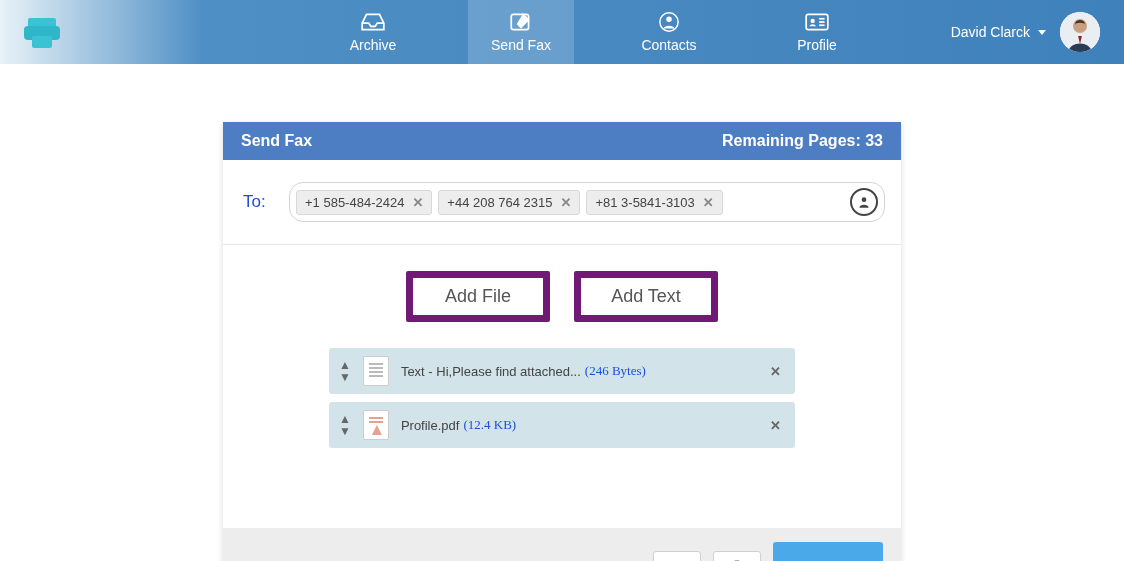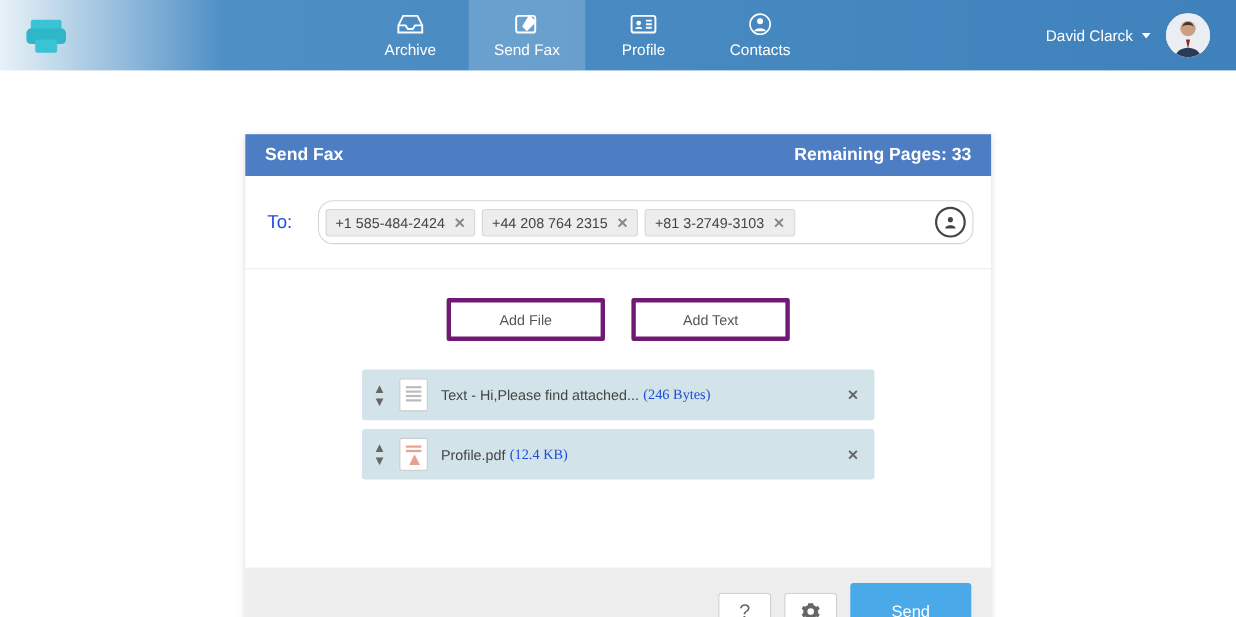--- a/index.html
+++ b/index.html
@@ -19,20 +19,21 @@
     }
     .logo {
       display: flex;
       align-items: center;
       width: 70px;
     }
     .nav {
       display: flex;
       align-items: stretch;
       margin-left: 230px;
+      gap: 42px;
     }
     .nav-item {
       width: 106px;
       display: flex;
       flex-direction: column;
       align-items: center;
       justify-content: center;
       color: #fff;
       font-size: 14px;
       cursor: pointer;
@@ -145,23 +146,23 @@
     .add-buttons {
       display: flex;
       justify-content: center;
       gap: 24px;
       margin-bottom: 26px;
     }
     .btn-outline {
       width: 144px;
       padding: 8px 0;
       text-align: center;
-      border: 4px solid #701a75;
-      background: #fff;
-      font-size: 13px;
+      border: 7px solid #701a75;
+      background: #fff;
+      font-size: 18px;
       color: #555;
       cursor: pointer;
       border-radius: 2px;
     }
     .attachment-list {
       width: 466px;
       margin: 0 auto;
       display: flex;
       flex-direction: column;
       gap: 8px;
@@ -276,37 +277,37 @@
       <span>Archive</span>
     </div>
     <div class="nav-item active">
       <svg viewBox="0 0 24 20" fill="none" stroke="#fff" stroke-width="1.6">
         <rect x="3" y="3" width="16" height="14" rx="2"></rect>
         <path d="M14 2 L20 8 L12 16 L8 12 Z" fill="#fff" stroke="none"></path>
       </svg>
       <span>Send Fax</span>
     </div>
     <div class="nav-item">
+      <svg viewBox="0 0 24 24" fill="none" stroke="#fff" stroke-width="1.6">
+        <circle cx="12" cy="12" r="10"></circle>
+        <circle cx="12" cy="9" r="3" fill="#fff" stroke="none"></circle>
+        <path d="M6 19 C7 15 17 15 18 19" fill="#fff" stroke="none"></path>
+      </svg>
+      <span>Contacts</span>
+    </div>
+    <div class="nav-item">
       <svg viewBox="0 0 24 20" fill="none" stroke="#fff" stroke-width="1.6">
         <rect x="2" y="3" width="20" height="14" rx="2"></rect>
         <circle cx="8" cy="9" r="2" fill="#fff" stroke="none"></circle>
         <path d="M5 14 C5.5 11.5 10.5 11.5 11 14" fill="#fff" stroke="none"></path>
         <line x1="14" y1="7" x2="19" y2="7"></line>
         <line x1="14" y1="10" x2="19" y2="10"></line>
         <line x1="14" y1="13" x2="19" y2="13"></line>
       </svg>
       <span>Profile</span>
-    </div>
-    <div class="nav-item">
-      <svg viewBox="0 0 24 24" fill="none" stroke="#fff" stroke-width="1.6">
-        <circle cx="12" cy="12" r="10"></circle>
-        <circle cx="12" cy="9" r="3" fill="#fff" stroke="none"></circle>
-        <path d="M6 19 C7 15 17 15 18 19" fill="#fff" stroke="none"></path>
-      </svg>
-      <span>Contacts</span>
     </div>
   </div>
   <div class="spacer"></div>
   <div class="user-area">
     <div class="user-name">
       <span>David Clarck</span>
       <span class="dropdown-caret"></span>
     </div>
     <div class="avatar">
       <svg width="40" height="40" viewBox="0 0 40 40">
@@ -334,21 +335,21 @@
     <div class="to-field">
       <div class="chip">
         <span>+1 585-484-2424</span>
         <span class="x">✕</span>
       </div>
       <div class="chip">
         <span>+44 208 764 2315</span>
         <span class="x">✕</span>
       </div>
       <div class="chip">
-        <span>+81 3-2749-3103</span>
+        <span>+81 3-5841-3103</span>
         <span class="x">✕</span>
       </div>
       <div class="contact-btn">
         <svg viewBox="0 0 24 24">
           <circle cx="12" cy="8" r="4"></circle>
           <path d="M4 22 C4 15 20 15 20 22 Z"></path>
         </svg>
       </div>
     </div>
   </div>

